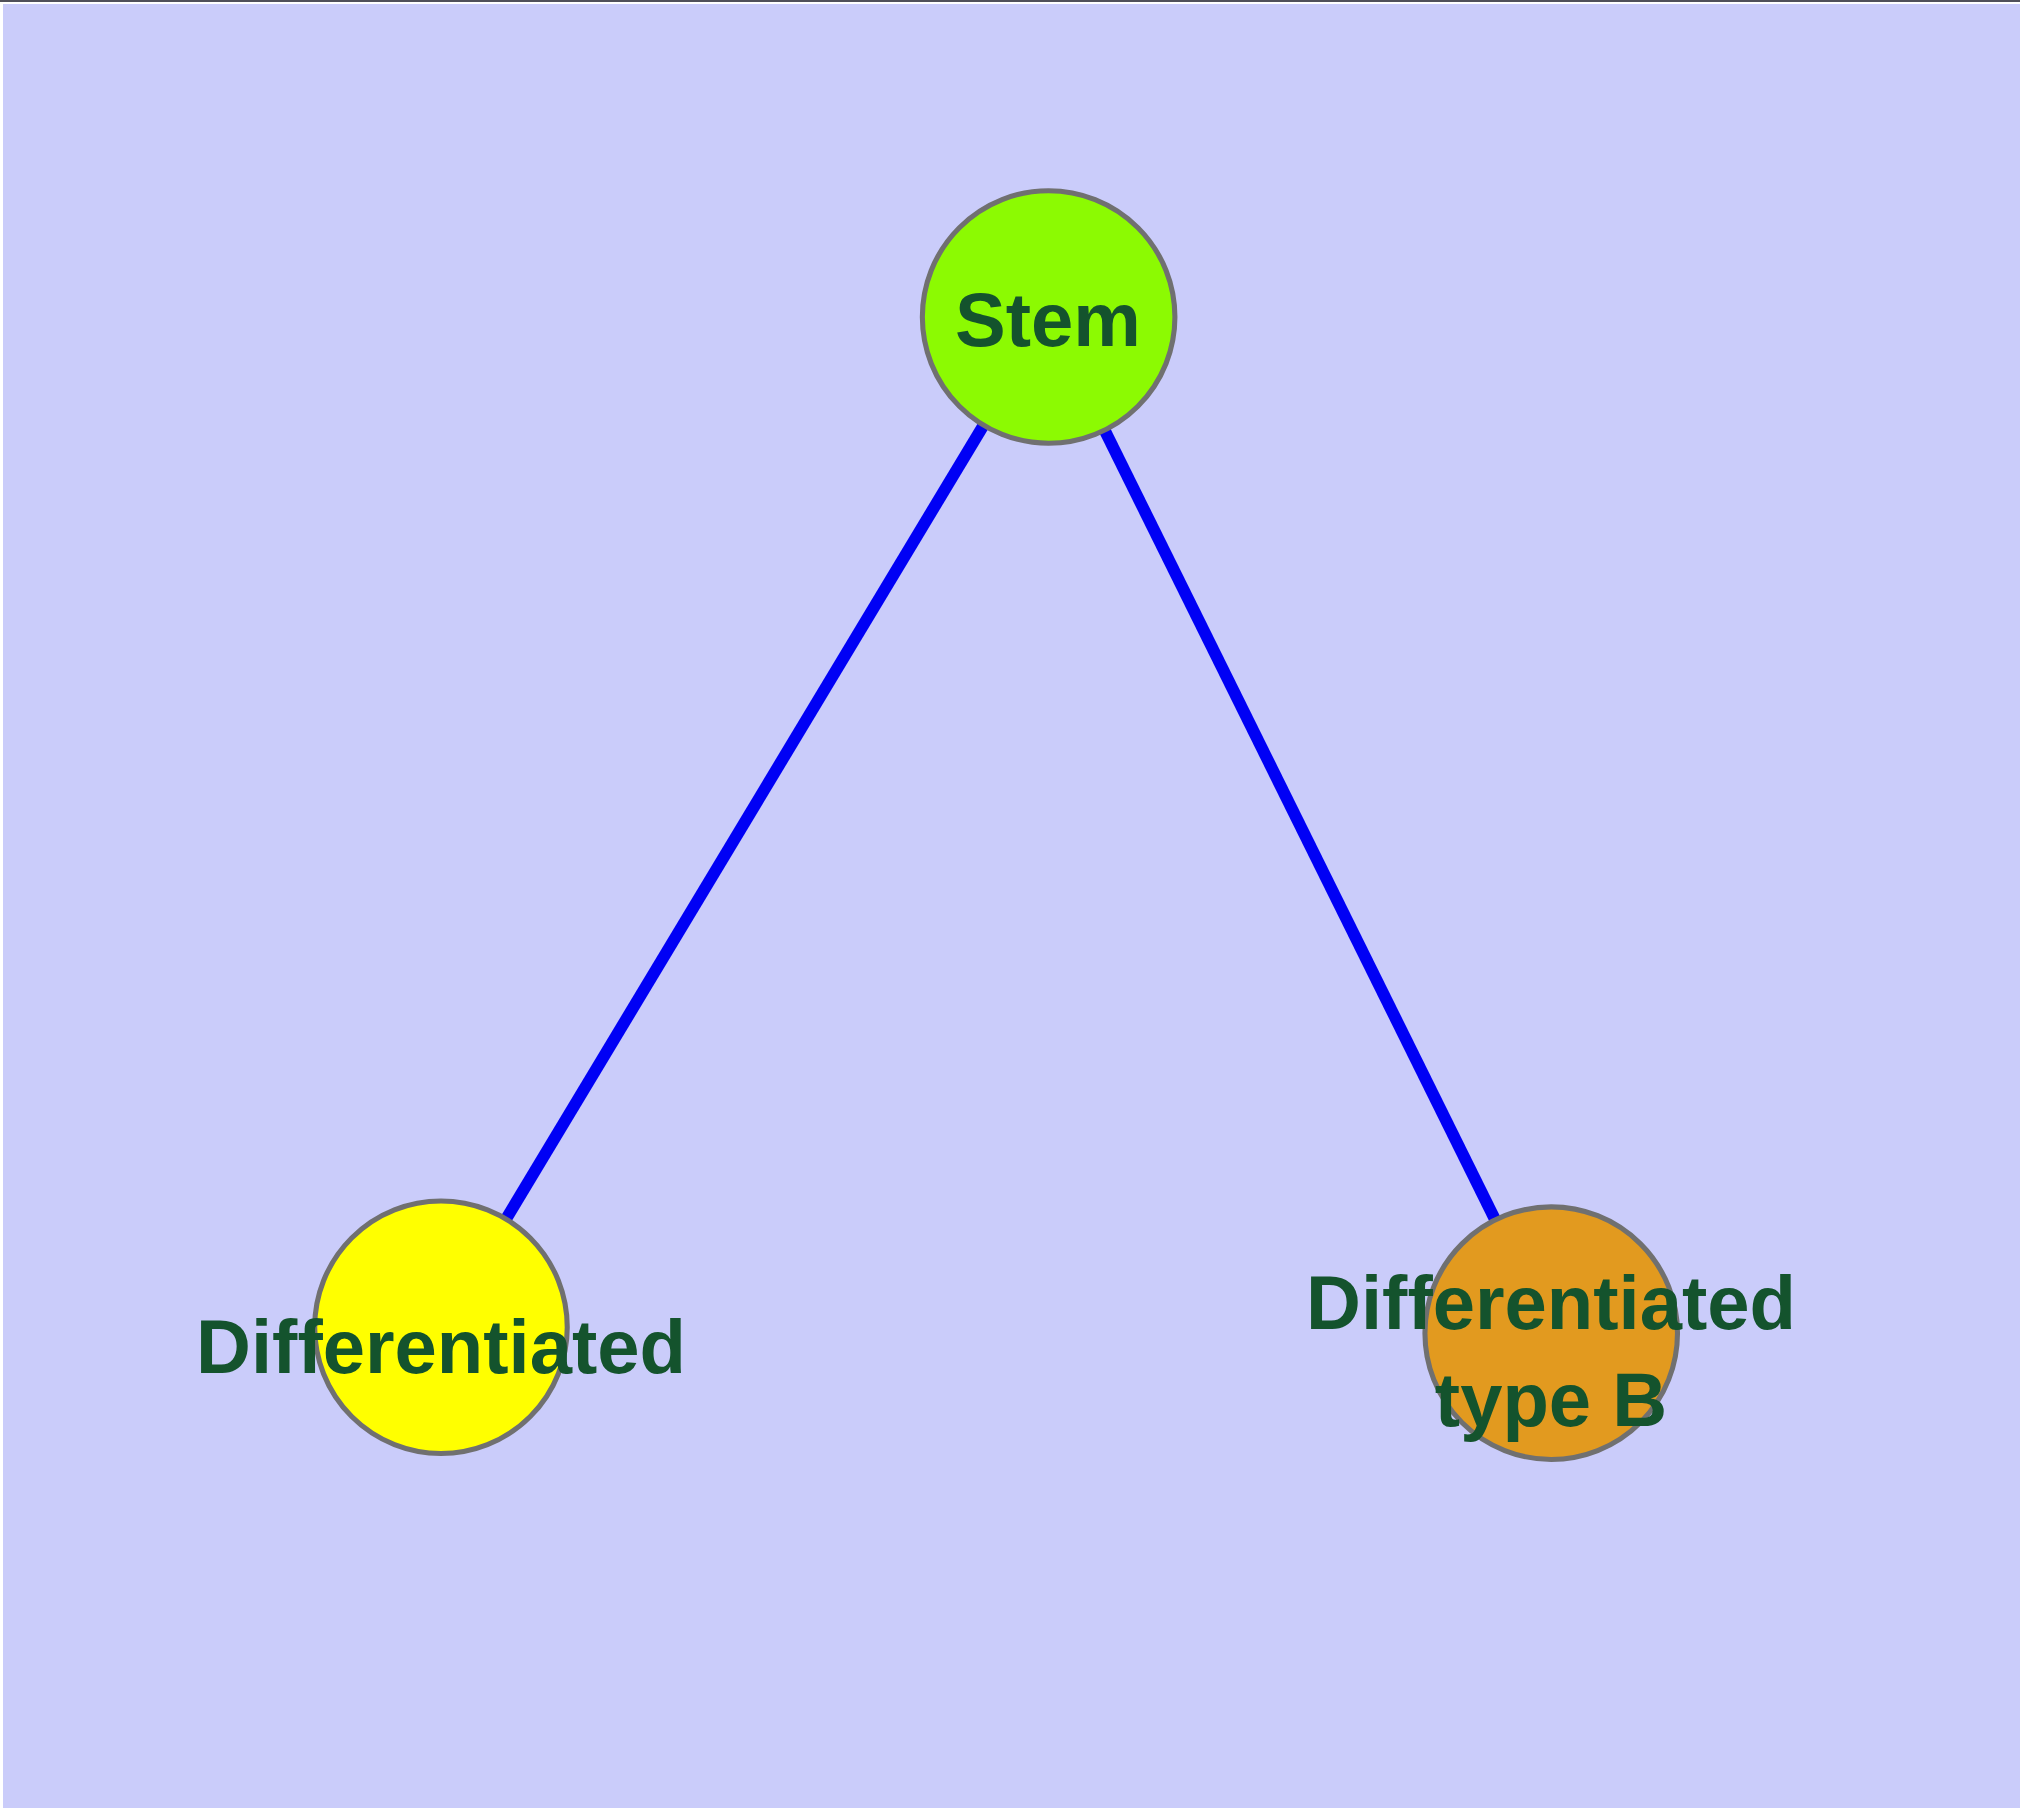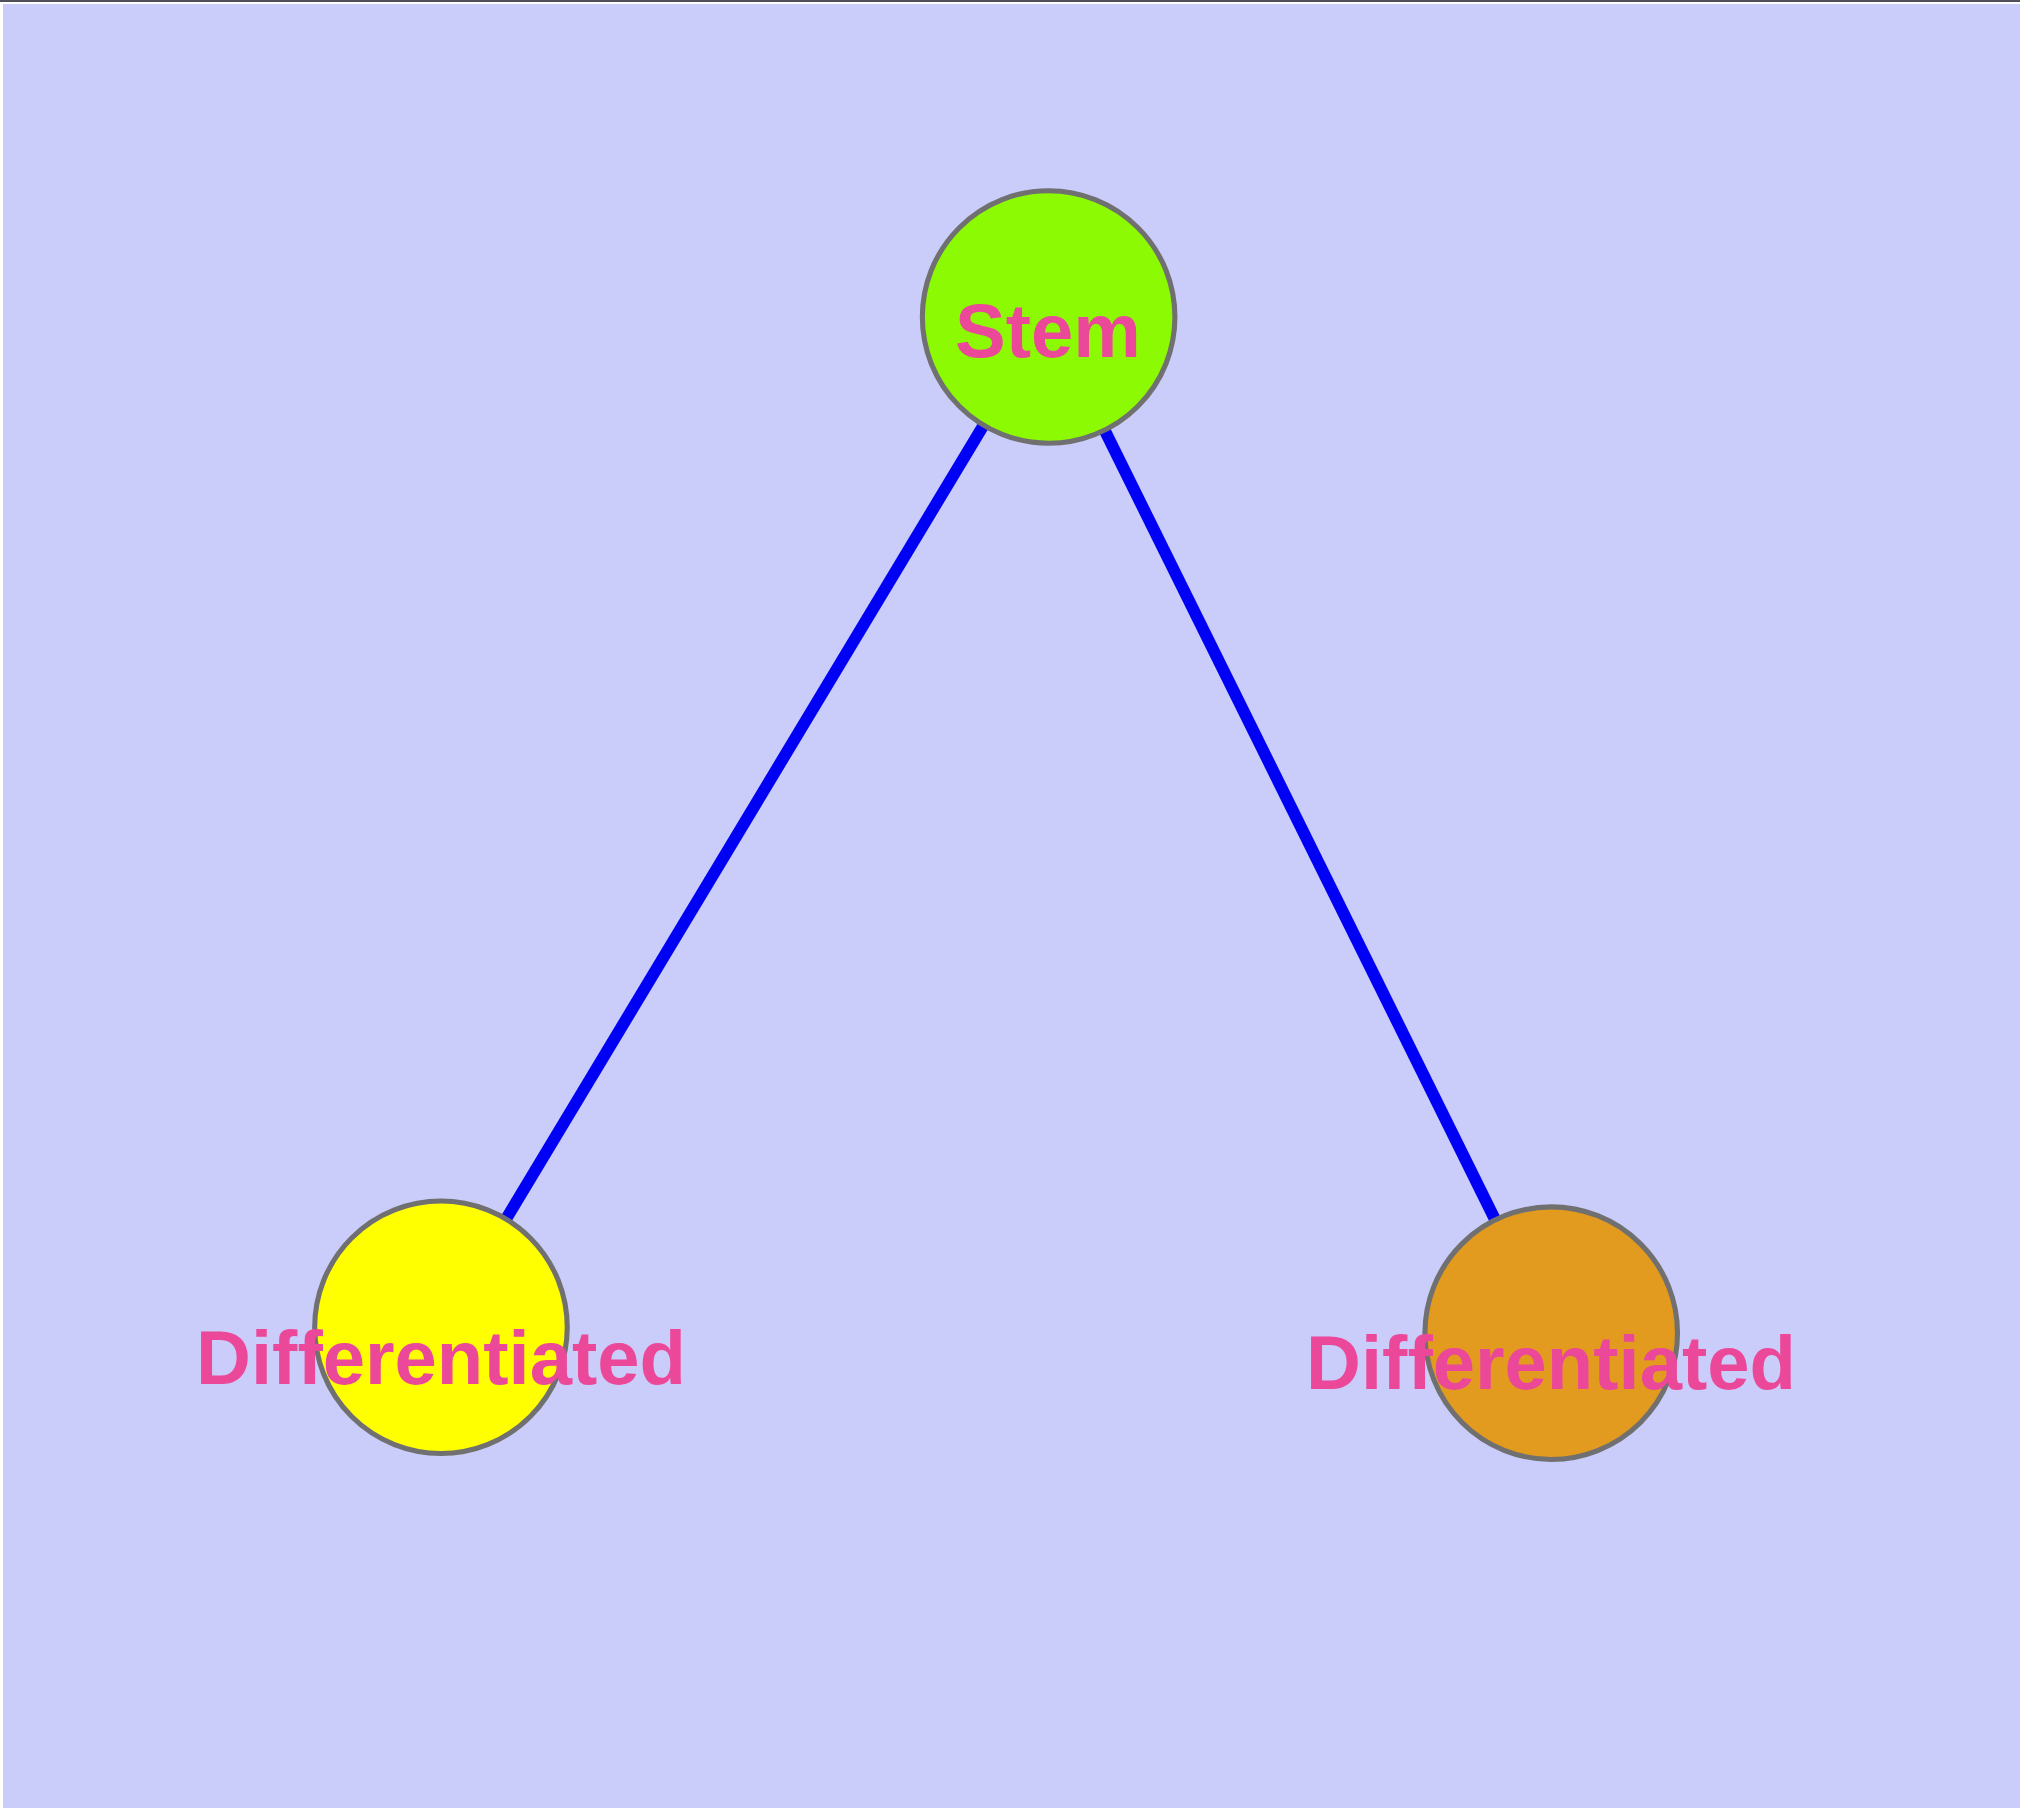--- a/index.html
+++ b/index.html
@@ -32,23 +32,22 @@
     width: 2021px;
     height: 1812px;
   }
   .node-label {
     position: absolute;
     transform: translate(-50%, -50%);
     text-align: center;
     font-weight: bold;
     font-size: 76px;
     line-height: 97px;
-    color: #ec4899;
+    color: #14532d;
     white-space: nowrap;
-    margin-top: 11px;
   }
   .label-stem { left: 1048px; top: 319px; }
   .label-type-a { left: 441px; top: 1346px; }
   .label-type-b { left: 1551px; top: 1351px; }
 </style>
 </head>
 <body>
 
 <div class="top-edge"></div>
 
@@ -67,14 +66,15 @@
 <div class="node-label label-stem">
   <div>Stem</div>
 </div>
 
 <div class="node-label label-type-a">
   <div>Differentiated</div>
 </div>
 
 <div class="node-label label-type-b">
   <div>Differentiated</div>
+  <div>type B</div>
 </div>
 
 
 </body></html>

